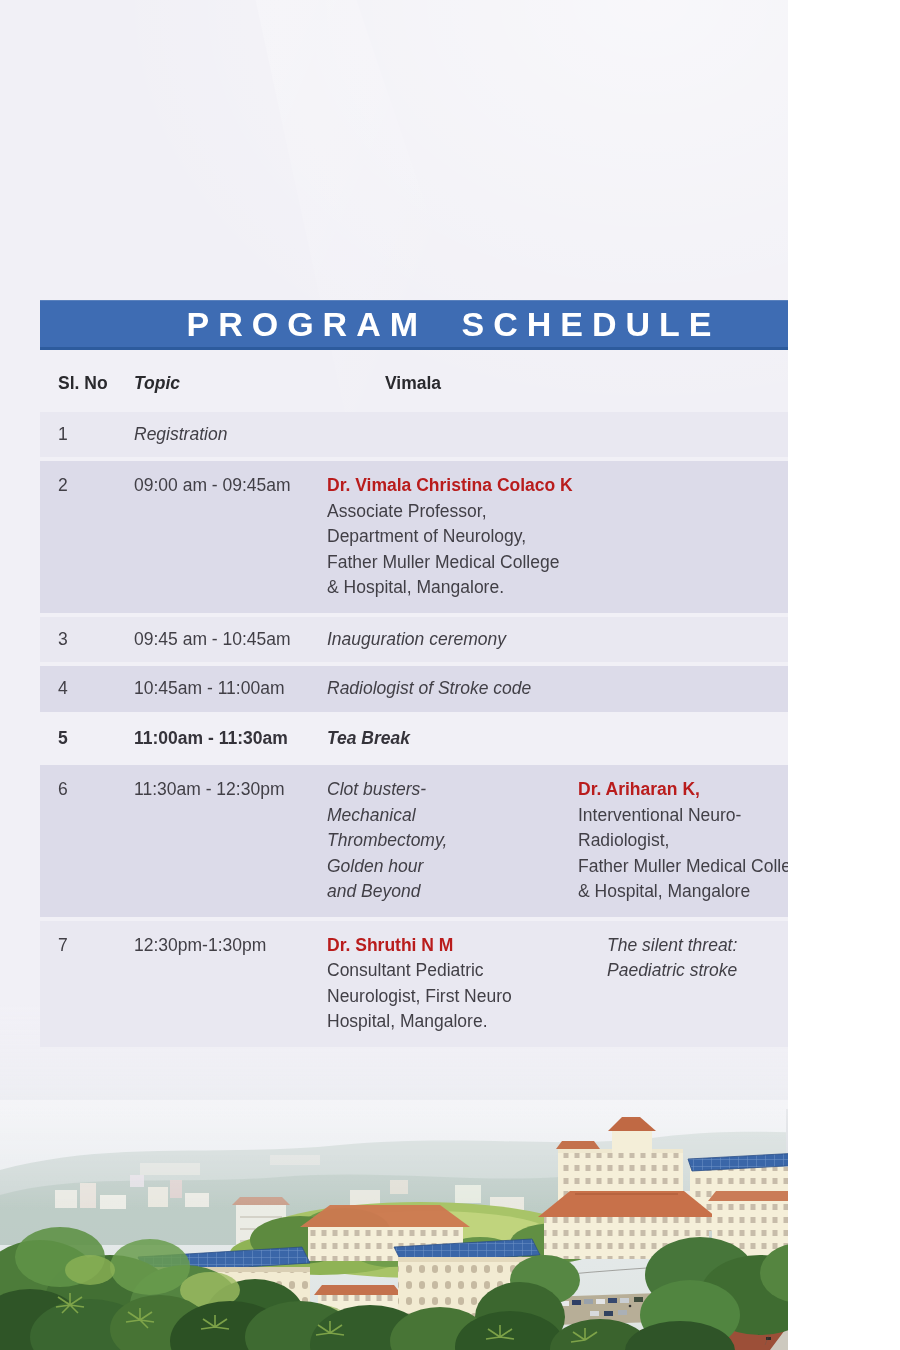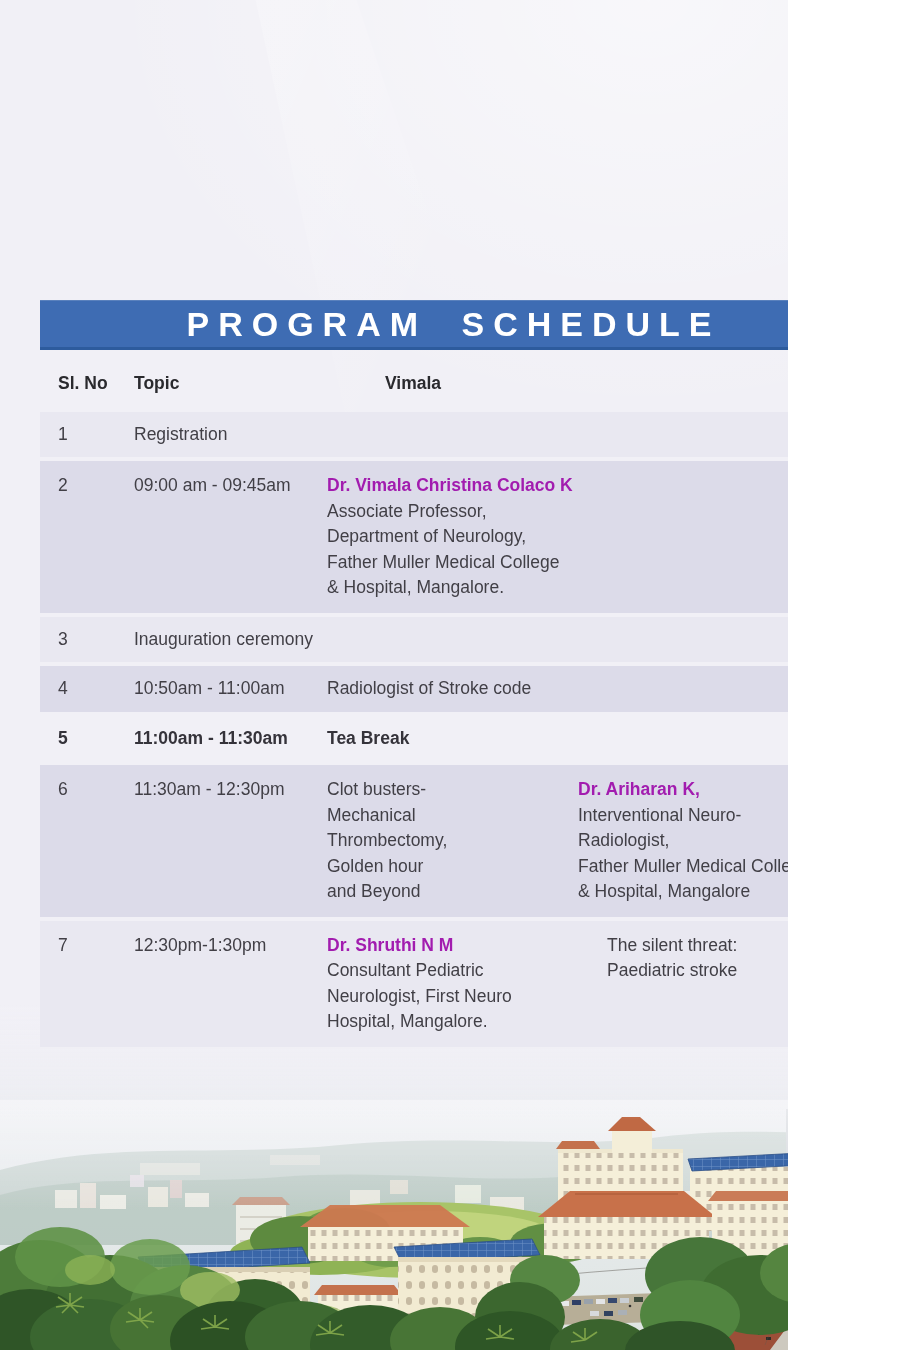--- a/index.html
+++ b/index.html
@@ -21,23 +21,23 @@
   .thead{display:flex;padding:22px 0 15px 0;font-weight:bold;color:#2a2a2e;}
   .row{display:flex;padding:10px 0;margin-bottom:4px;}
   .row.tall{padding:12px 0;}
   .row.light{background:#e9e8f1;}
   .row.dark{background:#dcdbe9;}
   .row.plain{background:transparent;}
   .row.bold{font-weight:bold;color:#35333a;}
   .c{white-space:pre-line;}
   .c.sl{width:76px;padding-left:18px;box-sizing:content-box;}
   .c.time{width:193px;}
-  .c.topic{width:251px;padding-right:8px;box-sizing:border-box;}
+  .c.topic{width:251px;padding-right:8px;box-sizing:border-box;font-style:italic;}
   .c.speaker{flex:1;padding-right:6px;}
-  .speaker-name{font-weight:bold;color:#a21caf;display:block;}
+  .speaker-name{font-weight:bold;color:#b91c1c;display:block;}
   .photo{position:absolute;left:0;top:1005px;width:900px;height:345px;z-index:1;display:block;}
 </style>
 </head>
 <body>
 
 <div class="page">
   <div class="bg-streak s1"></div>
   <div class="bg-streak s2"></div>
 
   <div class="title-bar">
@@ -61,27 +61,28 @@
       <div class="c sl">2</div>
       <div class="c time">09:00 am - 09:45am</div>
       <div class="c speaker"><span class="speaker-name">Dr. Vimala Christina Colaco K</span><span>Associate Professor,
 Department of Neurology,
 Father Muller Medical College
 &amp; Hospital, Mangalore.</span></div>
     </div>
 
     <div class="row light">
       <div class="c sl">3</div>
+      <div class="c time">09:45 am - 10:45am</div>
       <div class="c topic">Inauguration ceremony</div>
       <div class="c speaker"></div>
     </div>
 
     <div class="row dark">
       <div class="c sl">4</div>
-      <div class="c time">10:50am - 11:00am</div>
+      <div class="c time">10:45am - 11:00am</div>
       <div class="c topic">Radiologist of Stroke code</div>
       <div class="c speaker"></div>
     </div>
 
     <div class="row plain bold">
       <div class="c sl">5</div>
       <div class="c time">11:00am - 11:30am</div>
       <div class="c topic">Tea Break</div>
       <div class="c speaker"></div>
     </div>

